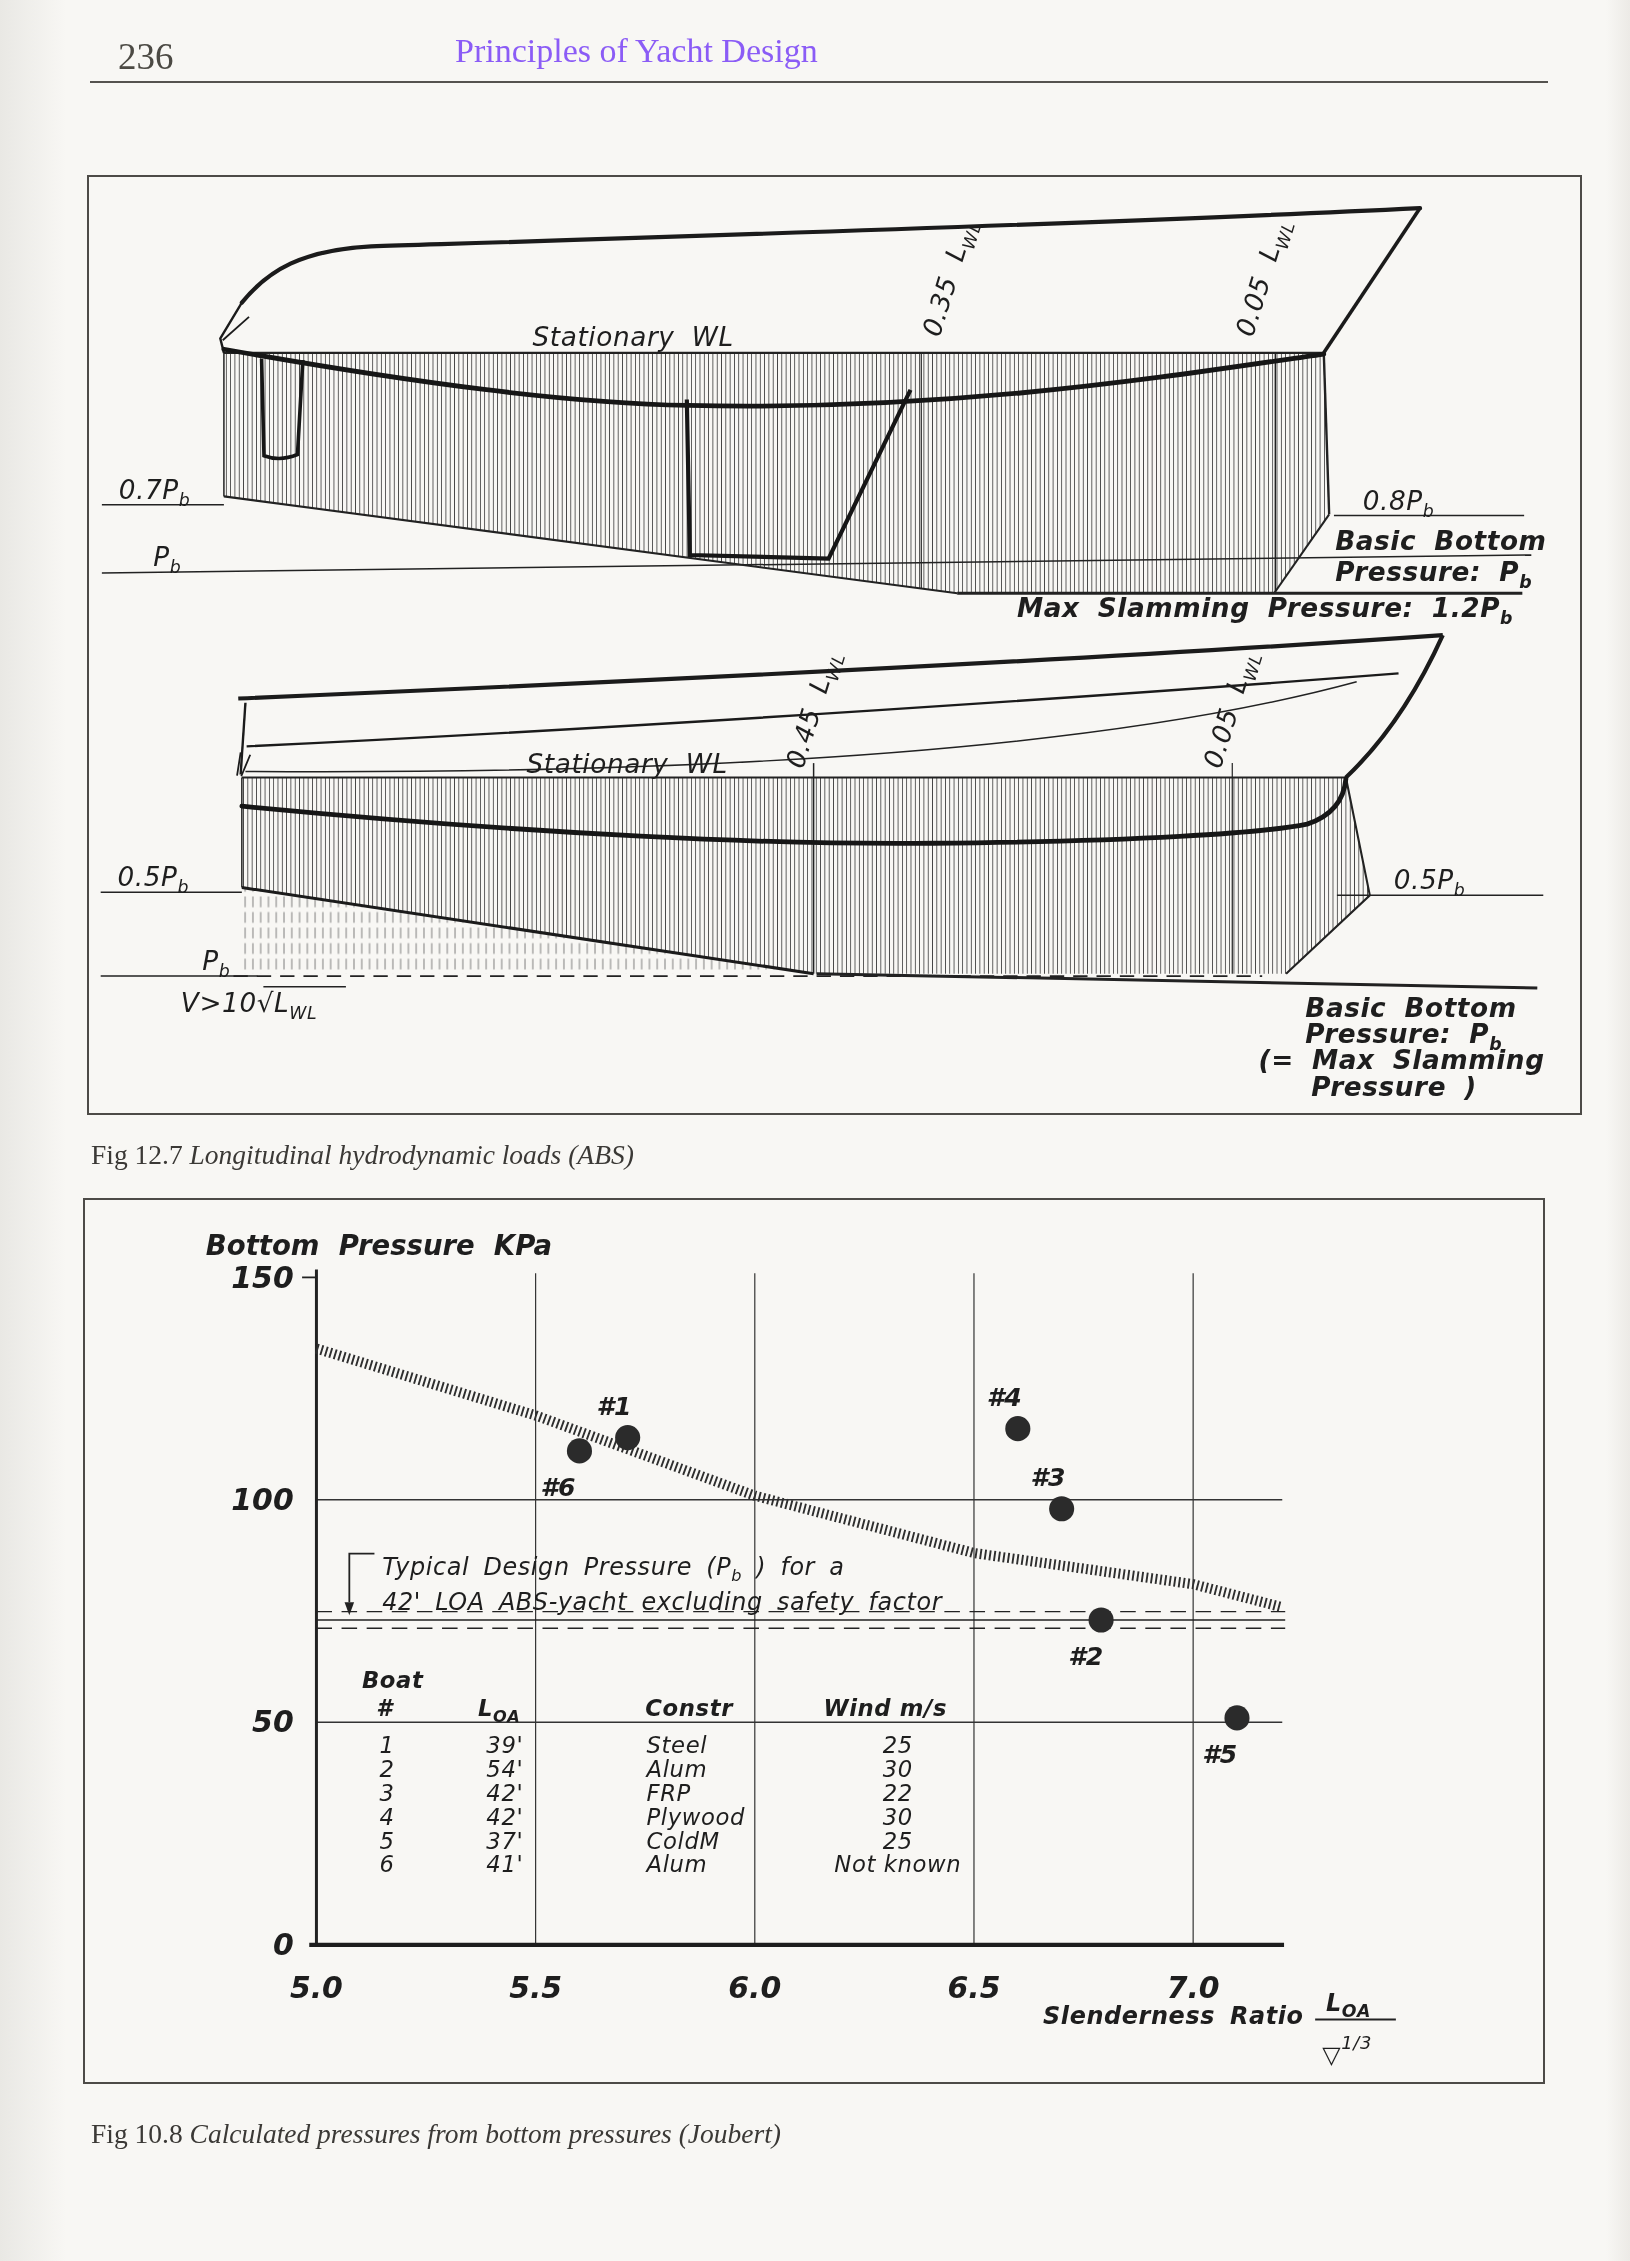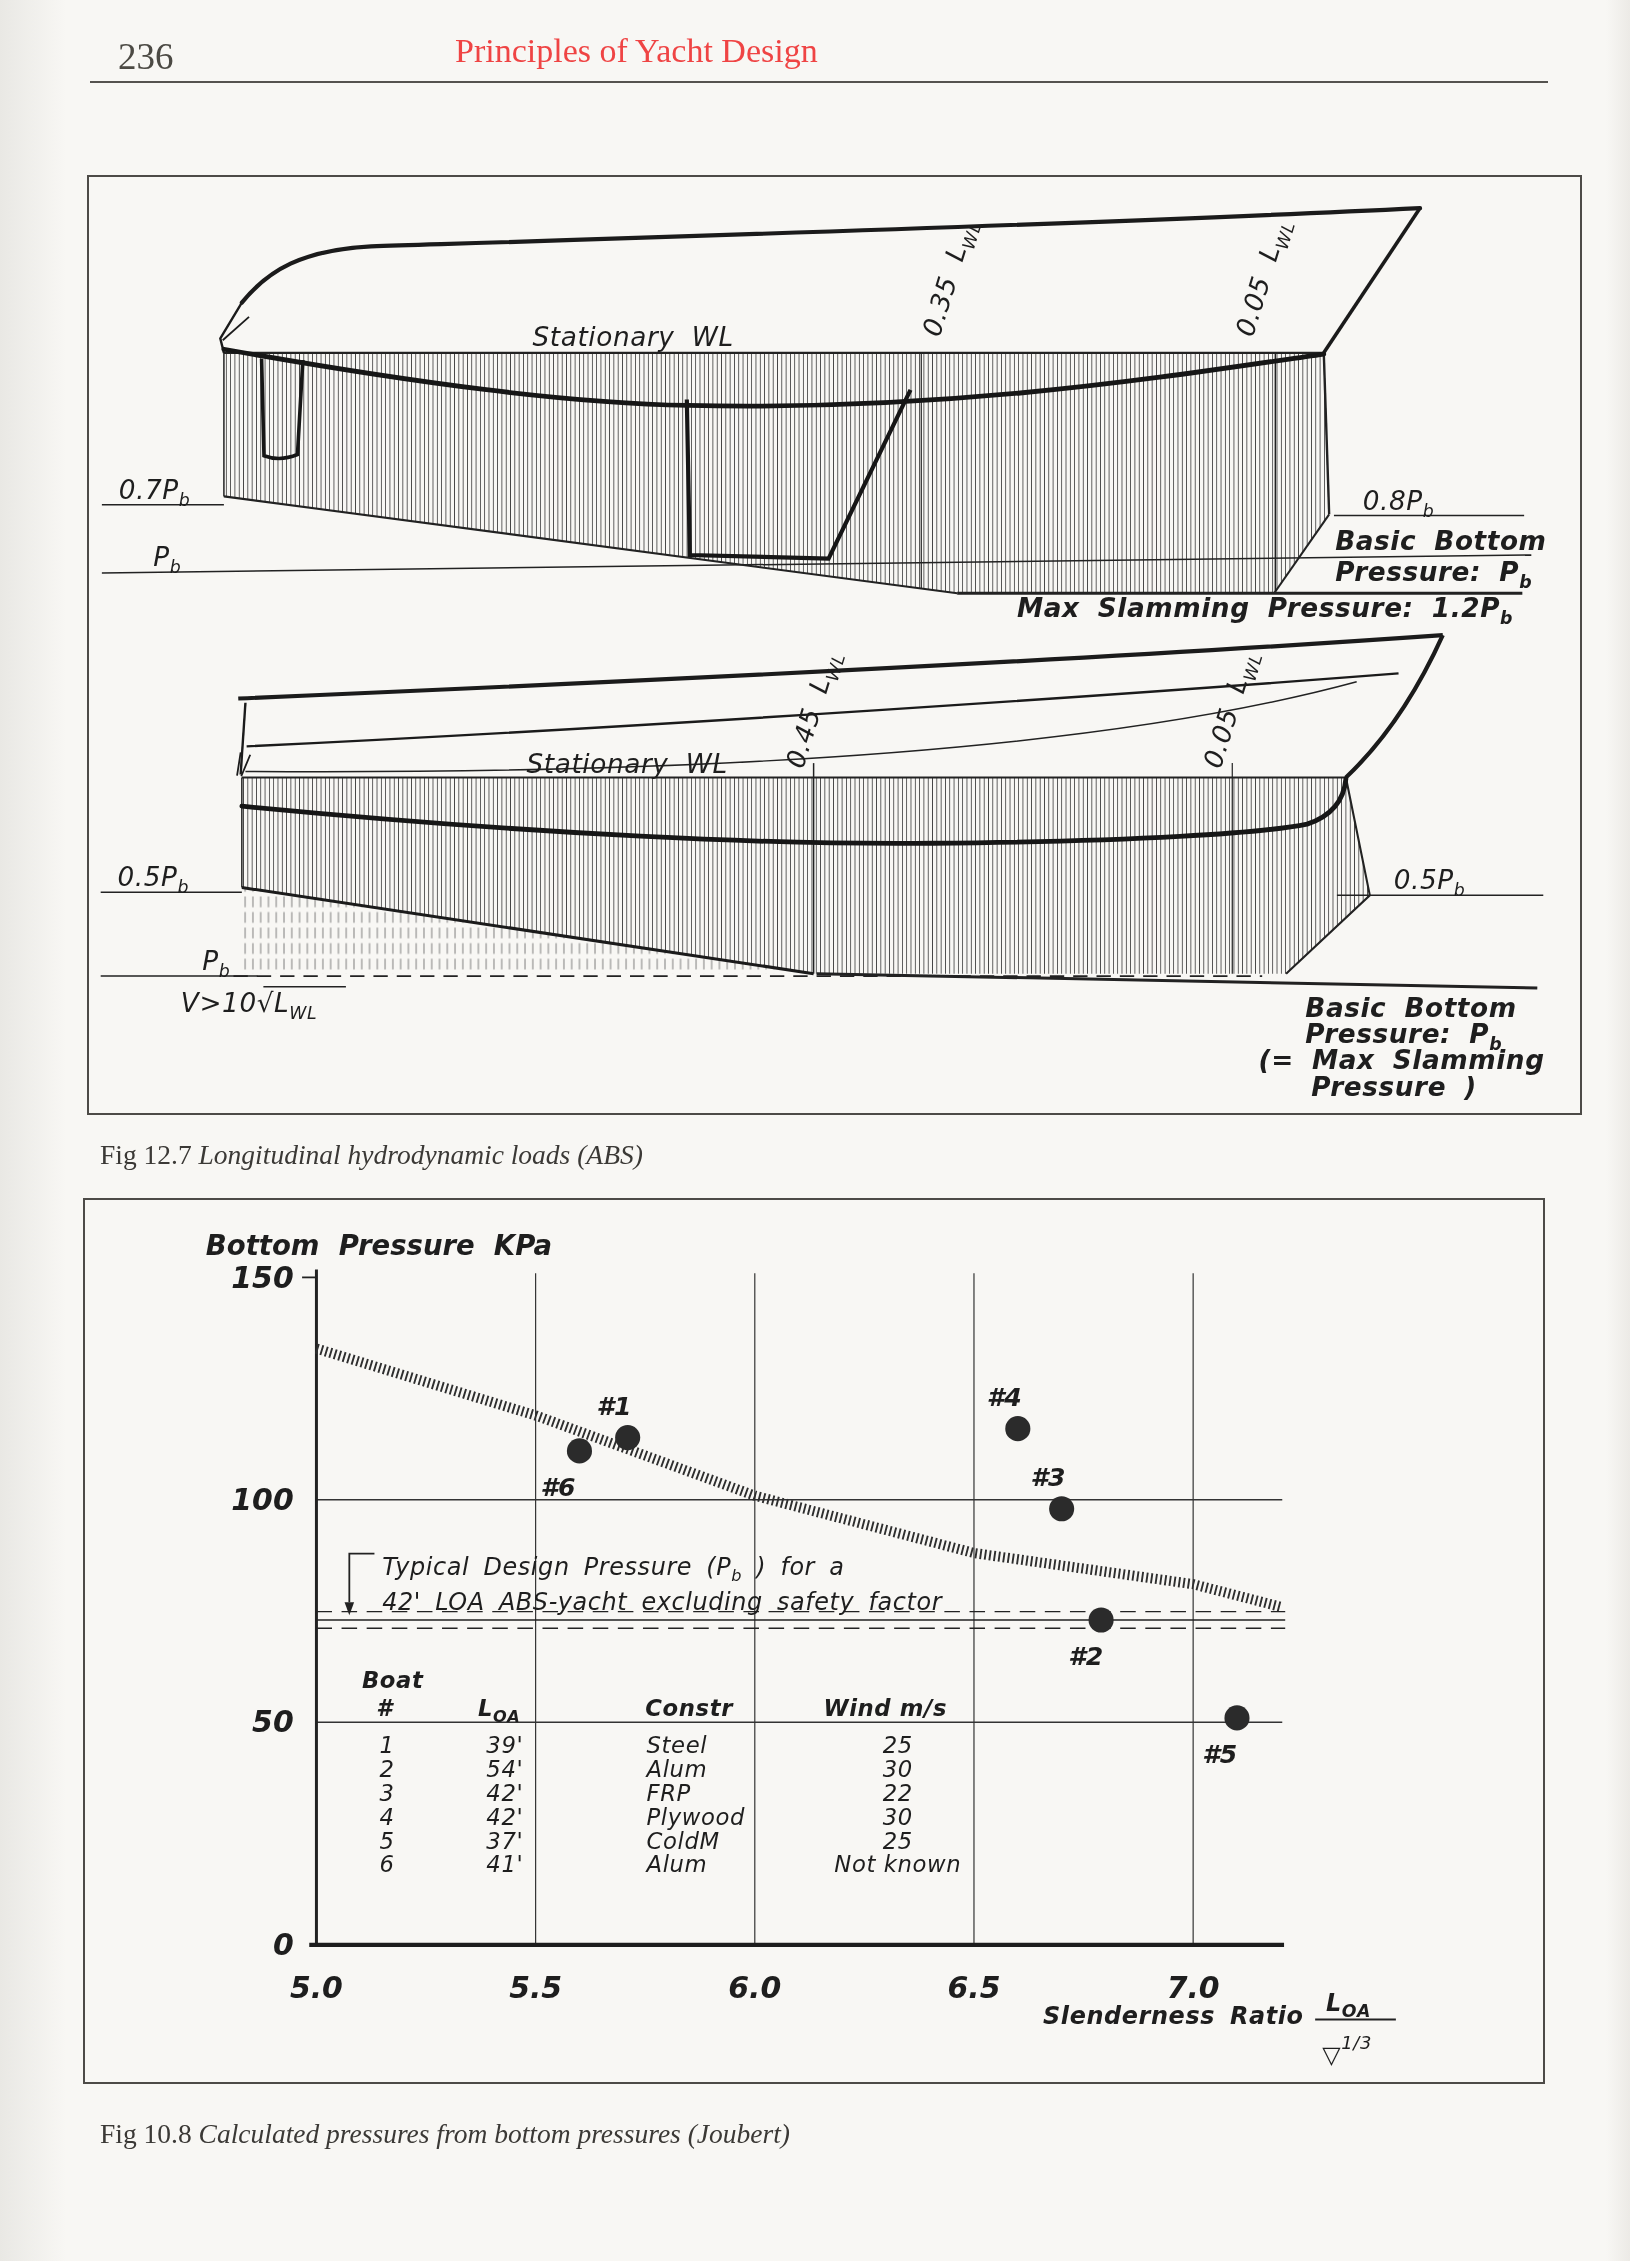--- a/index.html
+++ b/index.html
@@ -8,27 +8,27 @@
     background:#f8f7f4;overflow:hidden;
     font-family:"DejaVu Sans",sans-serif;
   }
   .edge-l{position:absolute;left:0;top:0;width:66px;height:100%;
     background:linear-gradient(to right,#e9e8e4,rgba(248,247,244,0));}
   .edge-r{position:absolute;right:0;top:0;width:24px;height:100%;
     background:linear-gradient(to left,#eceae6,rgba(248,247,244,0));}
   .pagenum{position:absolute;left:118px;top:35px;
     font-family:"Liberation Serif",serif;font-size:37px;color:#4c4a44;}
   .booktitle{position:absolute;left:455px;top:32px;
-    font-family:"Liberation Serif",serif;font-size:34px;color:#ef4444;}
+    font-family:"Liberation Serif",serif;font-size:34px;color:#8b5cf6;}
   .hrule{position:absolute;left:90px;top:81px;width:1458px;height:2.4px;background:#55534f;}
   .figframe{position:absolute;border:2.4px solid #4d4b47;}
   #frame127{left:87px;top:175px;width:1457px;height:936px;padding-left:34px;}
   #frame128{left:83px;top:1198px;width:1458px;height:882px;}
   .figsvg{position:absolute;left:0;top:0;}
-  .caption{position:absolute;font-family:"Liberation Serif",serif;font-size:27.5px;color:#3b3936;margin-left:9px;}
+  .caption{position:absolute;font-family:"Liberation Serif",serif;font-size:27.5px;color:#3b3936;}
   .caption .cap-i{font-style:italic;}
   #cap127{left:91px;top:1139px;}
   #cap128{left:91px;top:2118px;}
   
   text{fill:#1e1e1e;}
   .dtxt{font-family:"DejaVu Sans",sans-serif;font-style:italic;font-size:44px;
         letter-spacing:1px;word-spacing:14px;}
   .dtxt-b{font-weight:600;}
   .ctxt{font-family:"DejaVu Sans",sans-serif;font-style:italic;font-size:40px;
         letter-spacing:1px;word-spacing:10px;}

